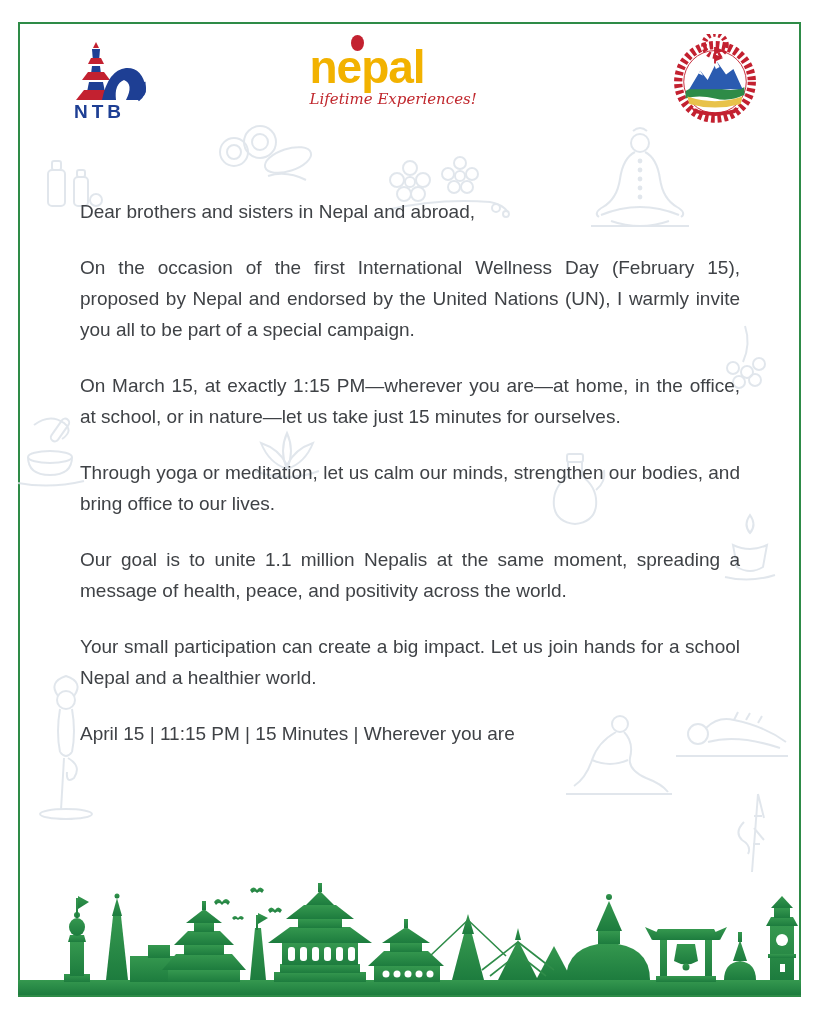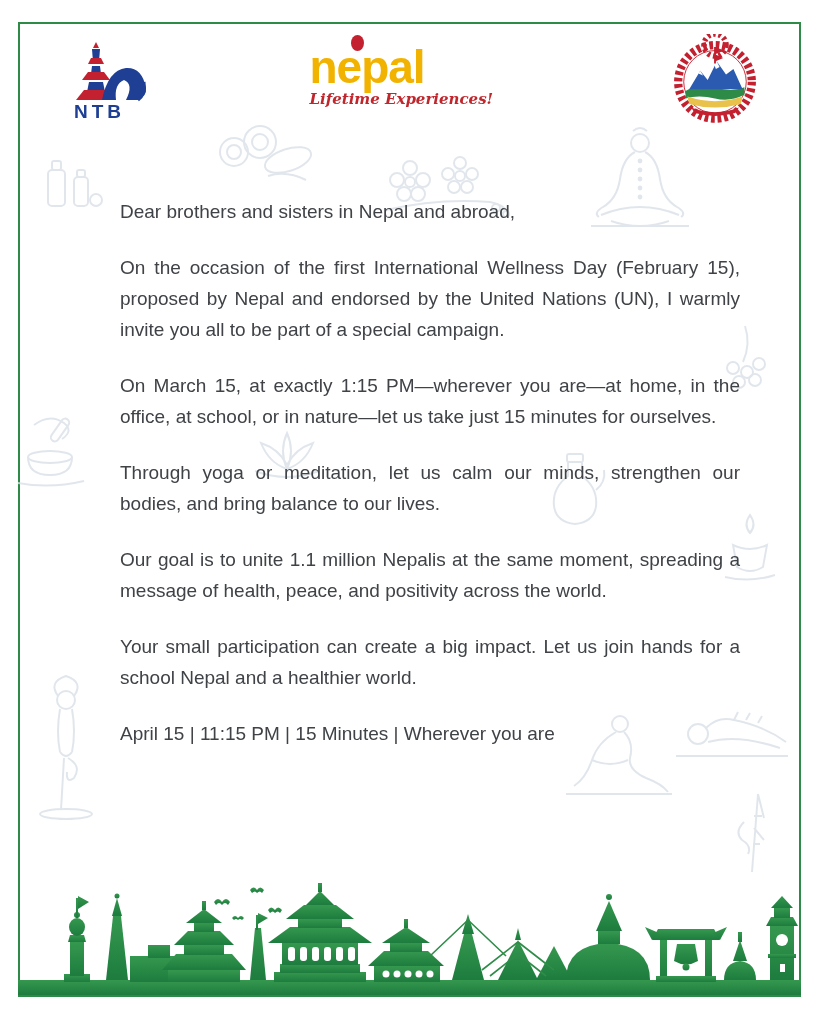--- a/index.html
+++ b/index.html
@@ -7,27 +7,27 @@
         font-family:"Liberation Sans",sans-serif;}
   .frame{position:absolute;left:18px;right:18px;top:22px;bottom:27px;
          border:2px solid #2e8b47;box-sizing:border-box;pointer-events:none;}
 
   
   .logo-ntb{position:absolute;left:68px;top:40px;width:80px;height:82px;}
   .logo-nepal{position:absolute;left:50%;top:46px;transform:translateX(-50%);text-align:left;width:200px;}
   .nepal-word{position:relative;display:inline-block;font-weight:bold;font-size:46px;line-height:42px;
               letter-spacing:-1px;color:#f2b200;font-family:"Liberation Sans",sans-serif;}
   .nepal-dot{position:absolute;left:41px;top:-11px;width:13px;height:16px;border-radius:50%;background:#c32130;}
-  .nepal-tagline{margin-top:2px;font-family:"DejaVu Serif",serif;font-style:italic;font-weight:bold;
+  .nepal-tagline{margin-top:2px;font-family:"DejaVu Serif",serif;font-style:italic;font-weight:normal;
                  font-size:15px;color:#c0272d;}
   .logo-emblem{position:absolute;right:58px;top:34px;width:92px;height:92px;}
 
   
   .letter{position:absolute;left:80px;right:79px;top:196px;color:#3f4246;
-          font-size:19px;line-height:31px;margin-left:40px;}
+          font-size:19px;line-height:31px;}
   .letter p{margin:0 0 25px 0;}
   .letter p.just{text-align:justify;}
 
   
   .wm{position:absolute;opacity:.8;}
   .wm svg{display:block;}
   .wm path,.wm circle,.wm ellipse,.wm rect,.wm line{stroke:#dae1e8;stroke-width:2;fill:none;}
   .wm .dot{fill:#dae1e8;stroke:none;}
 
   
@@ -210,21 +210,21 @@
       <polygon points="50,14 60,18 50,22" fill="#c32130"></polygon>
       <polygon points="50,22 59,26 50,30" fill="#c32130"></polygon>
       <circle cx="50" cy="12" r="12" fill="none" stroke="#c32130" stroke-width="6" stroke-dasharray="3 3"></circle>
     </svg>
   </div>
 
   <div class="letter">
     <p>Dear brothers and sisters in Nepal and abroad,</p>
     <p class="just">On the occasion of the first International Wellness Day (February 15), proposed by Nepal and endorsed by the United Nations (UN), I warmly invite you all to be part of a special campaign.</p>
     <p class="just">On March 15, at exactly 1:15 PM—wherever you are—at home, in the office, at school, or in nature—let us take just 15 minutes for ourselves.</p>
-    <p class="just">Through yoga or meditation, let us calm our minds, strengthen our bodies, and bring balance to our lives.</p>
+    <p class="just">Through yoga or meditation, let us calm our minds, strengthen our bodies, and bring office to our lives.</p>
     <p class="just">Our goal is to unite 1.1 million Nepalis at the same moment, spreading a message of health, peace, and positivity across the world.</p>
     <p class="just">Your small participation can create a big impact. Let us join hands for a school Nepal and a healthier world.</p>
     <p>April 15 | 11:15 PM | 15 Minutes | Wherever you are</p>
   </div>
 
   <div class="skyline">
     <svg width="783" height="115" viewBox="0 0 783 115" preserveAspectRatio="none">
       <defs>
         <linearGradient id="sg" x1="0" y1="0" x2="0" y2="1">
           <stop offset="0" stop-color="#35984f"></stop>

